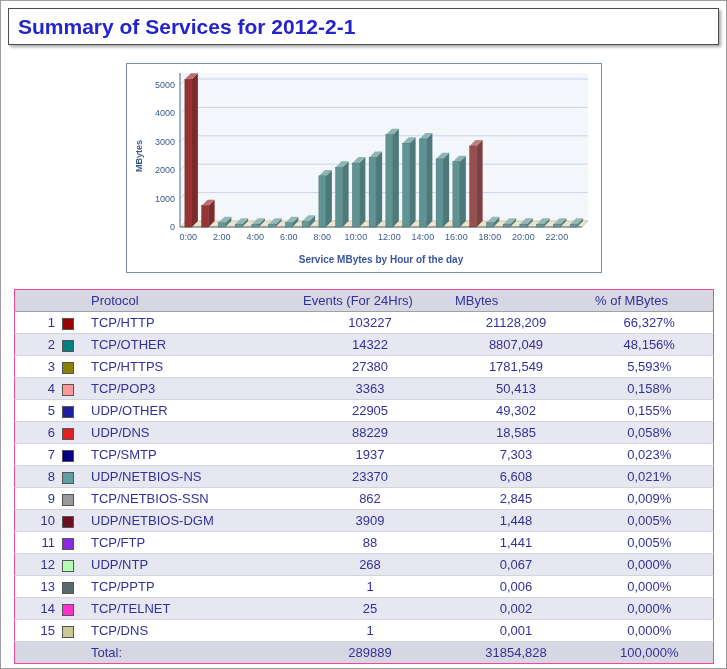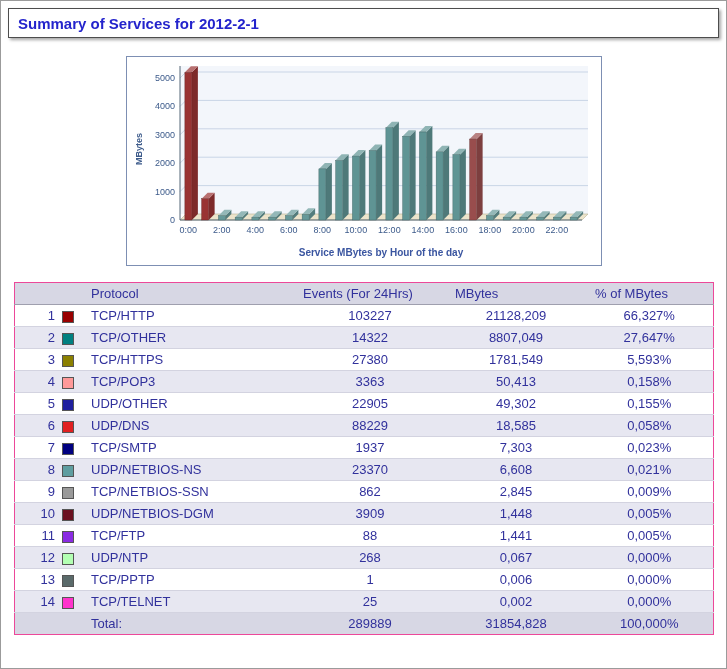--- a/index.html
+++ b/index.html
@@ -13,21 +13,21 @@
     height: 669px;
     background: #ffffff;
     border: 1px solid #9b9b9b;
     overflow: hidden;
   }
   .header-box {
     margin: 7px 7px 0 7px;
     border: 1px solid #4d4d4d;
     box-shadow: 2px 2px 3px rgba(0,0,0,0.35);
     padding: 6px 9px 5px 9px;
-    font-size: 15px;
+    font-size: 21px;
     font-weight: bold;
     color: #2424cc;
     background: #ffffff;
   }
   .chart-wrap {
     display: flex;
     justify-content: center;
     margin: 18px 0 16px 0;
   }
   .chart-box {
@@ -222,21 +222,21 @@
     <td class="num">66,327%</td>
   </tr>
         <tr class="data-row">
     <td class="col-rank">2</td>
     <td class="col-swatch">
       <span class="swatch" style="background: rgb(0, 128, 128);"></span>
     </td>
     <td>TCP/OTHER</td>
     <td class="num">14322</td>
     <td class="num">8807,049</td>
-    <td class="num">27,647%</td>
+    <td class="num">48,156%</td>
   </tr>
         <tr class="data-row">
     <td class="col-rank">3</td>
     <td class="col-swatch">
       <span class="swatch" style="background: rgb(139, 128, 0);"></span>
     </td>
     <td>TCP/HTTPS</td>
     <td class="num">27380</td>
     <td class="num">1781,549</td>
     <td class="num">5,593%</td>
@@ -342,20 +342,30 @@
     <td class="num">0,000%</td>
   </tr>
         <tr class="data-row">
     <td class="col-rank">14</td>
     <td class="col-swatch">
       <span class="swatch" style="background: rgb(255, 51, 204);"></span>
     </td>
     <td>TCP/TELNET</td>
     <td class="num">25</td>
     <td class="num">0,002</td>
+    <td class="num">0,000%</td>
+  </tr>
+        <tr class="data-row">
+    <td class="col-rank">15</td>
+    <td class="col-swatch">
+      <span class="swatch" style="background: rgb(201, 201, 143);"></span>
+    </td>
+    <td>TCP/DNS</td>
+    <td class="num">1</td>
+    <td class="num">0,001</td>
     <td class="num">0,000%</td>
   </tr>
       </tbody>
     <tfoot>
       <tr>
         <td class="col-rank"></td>
         <td class="col-swatch"></td>
         <td>Total:</td>
         <td class="num">289889</td>
         <td class="num">31854,828</td>

